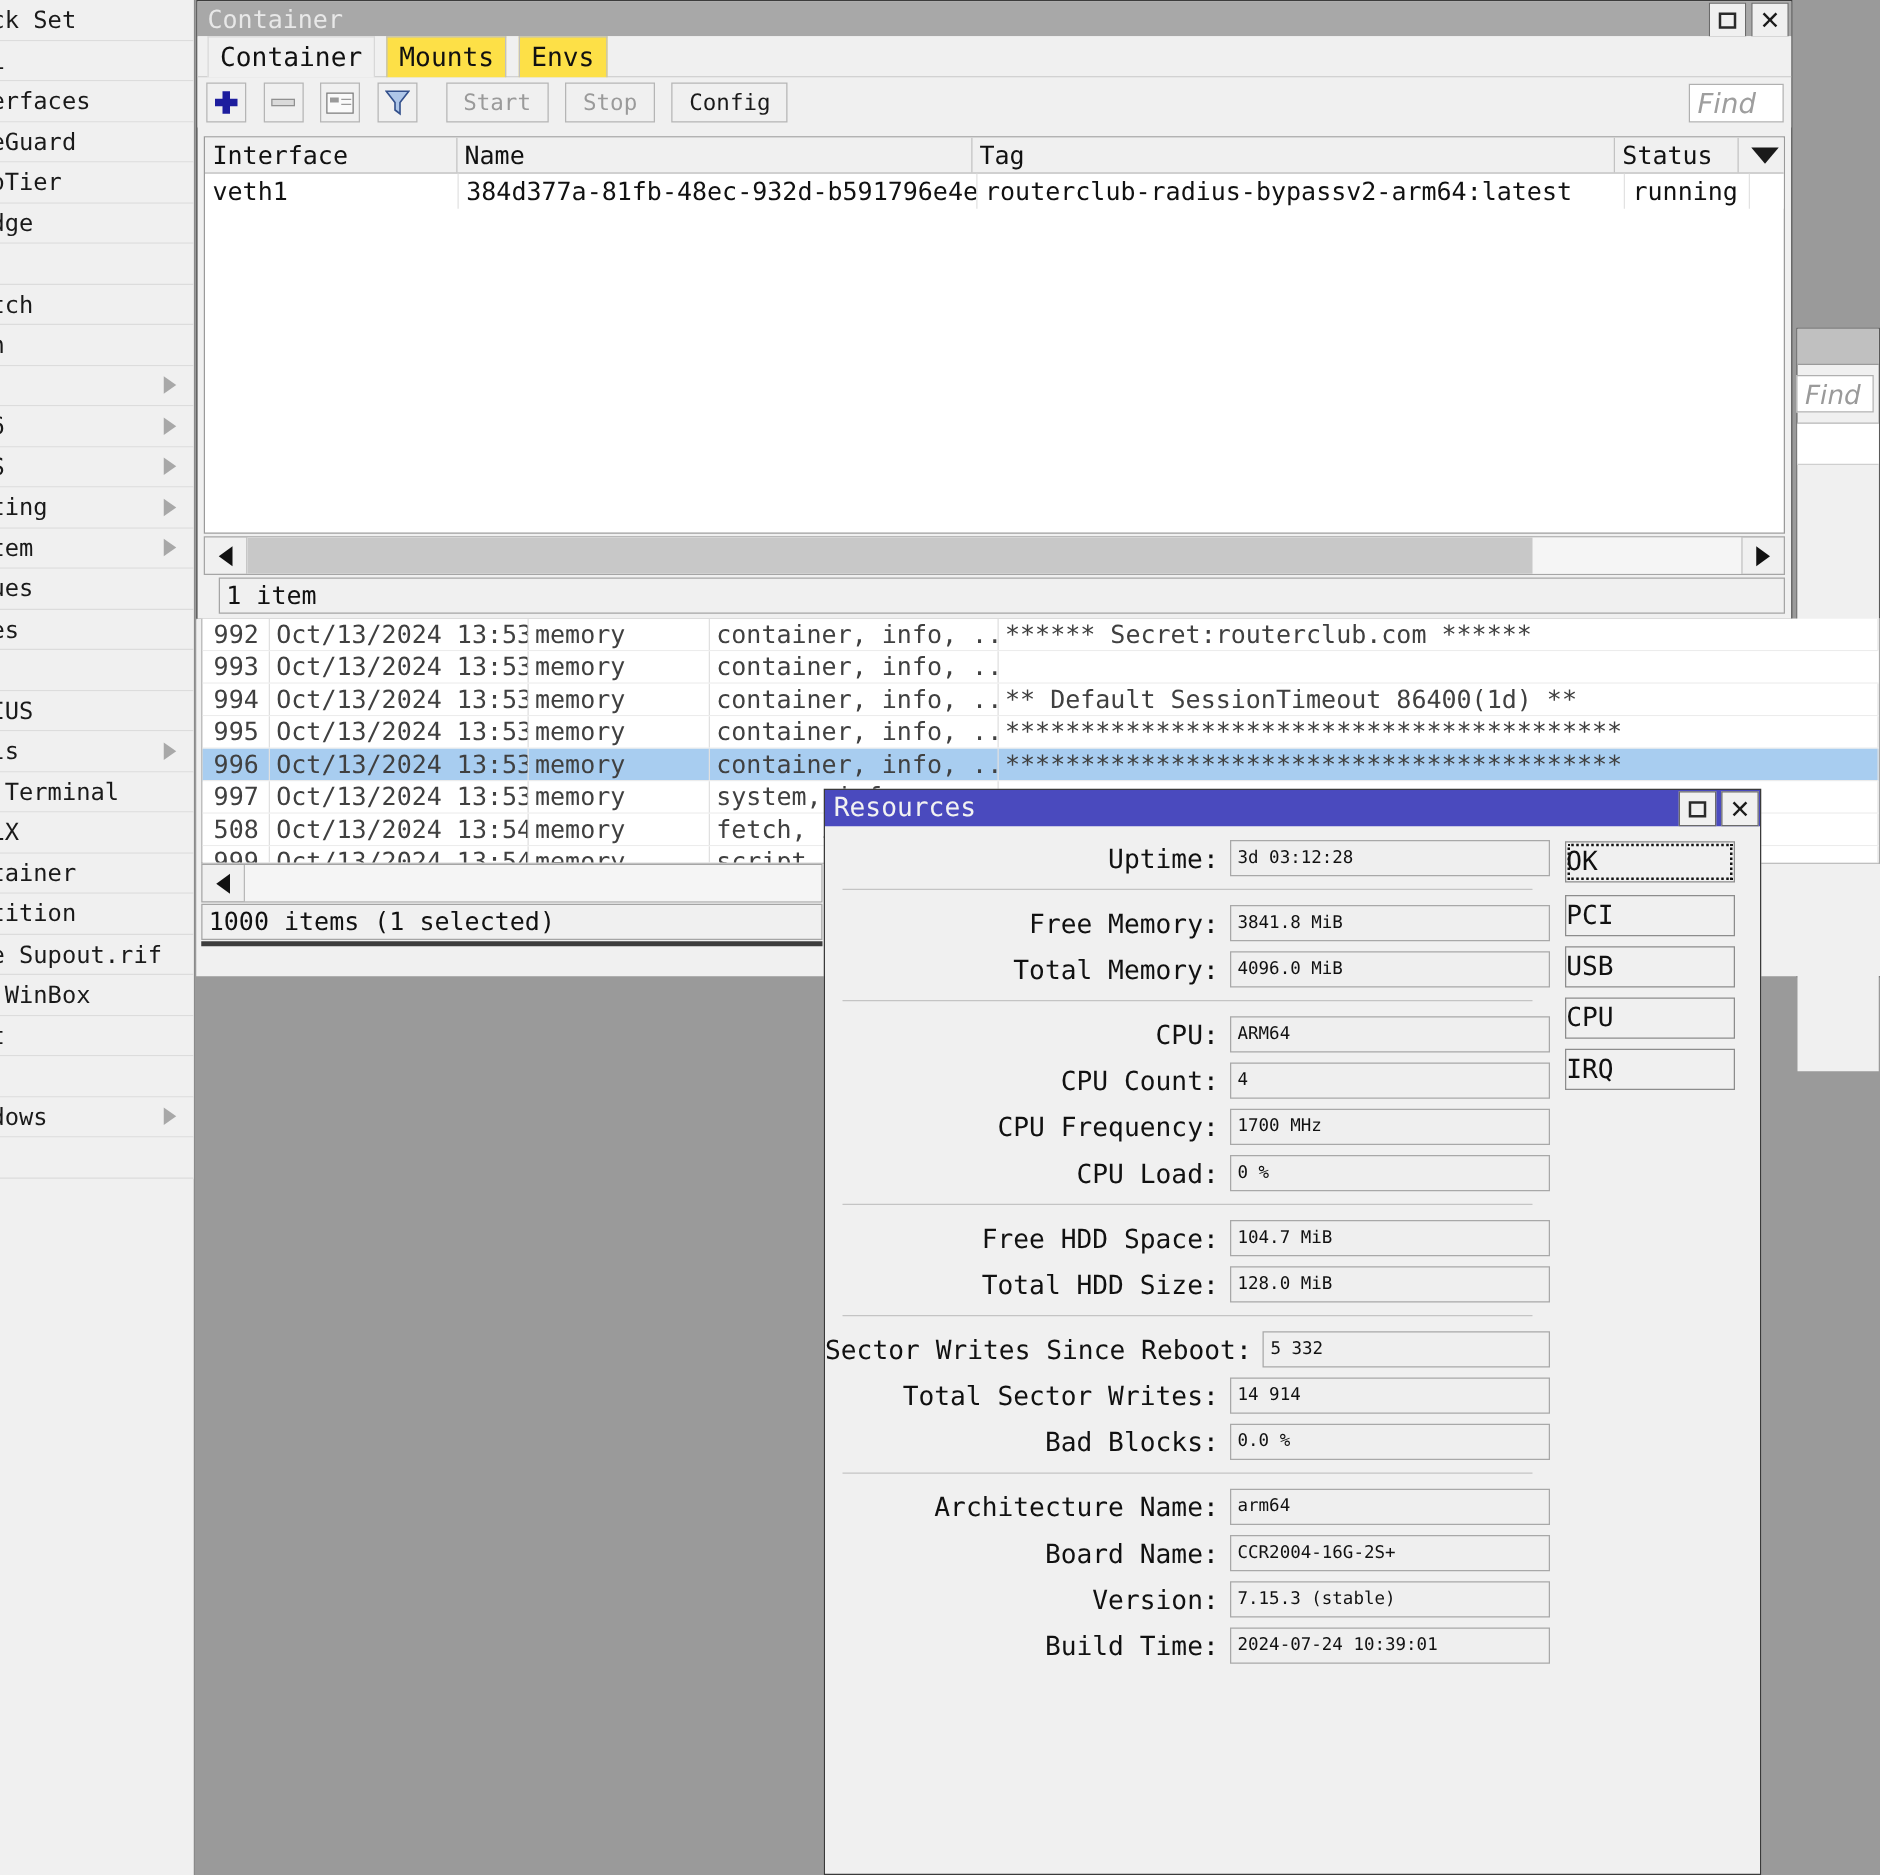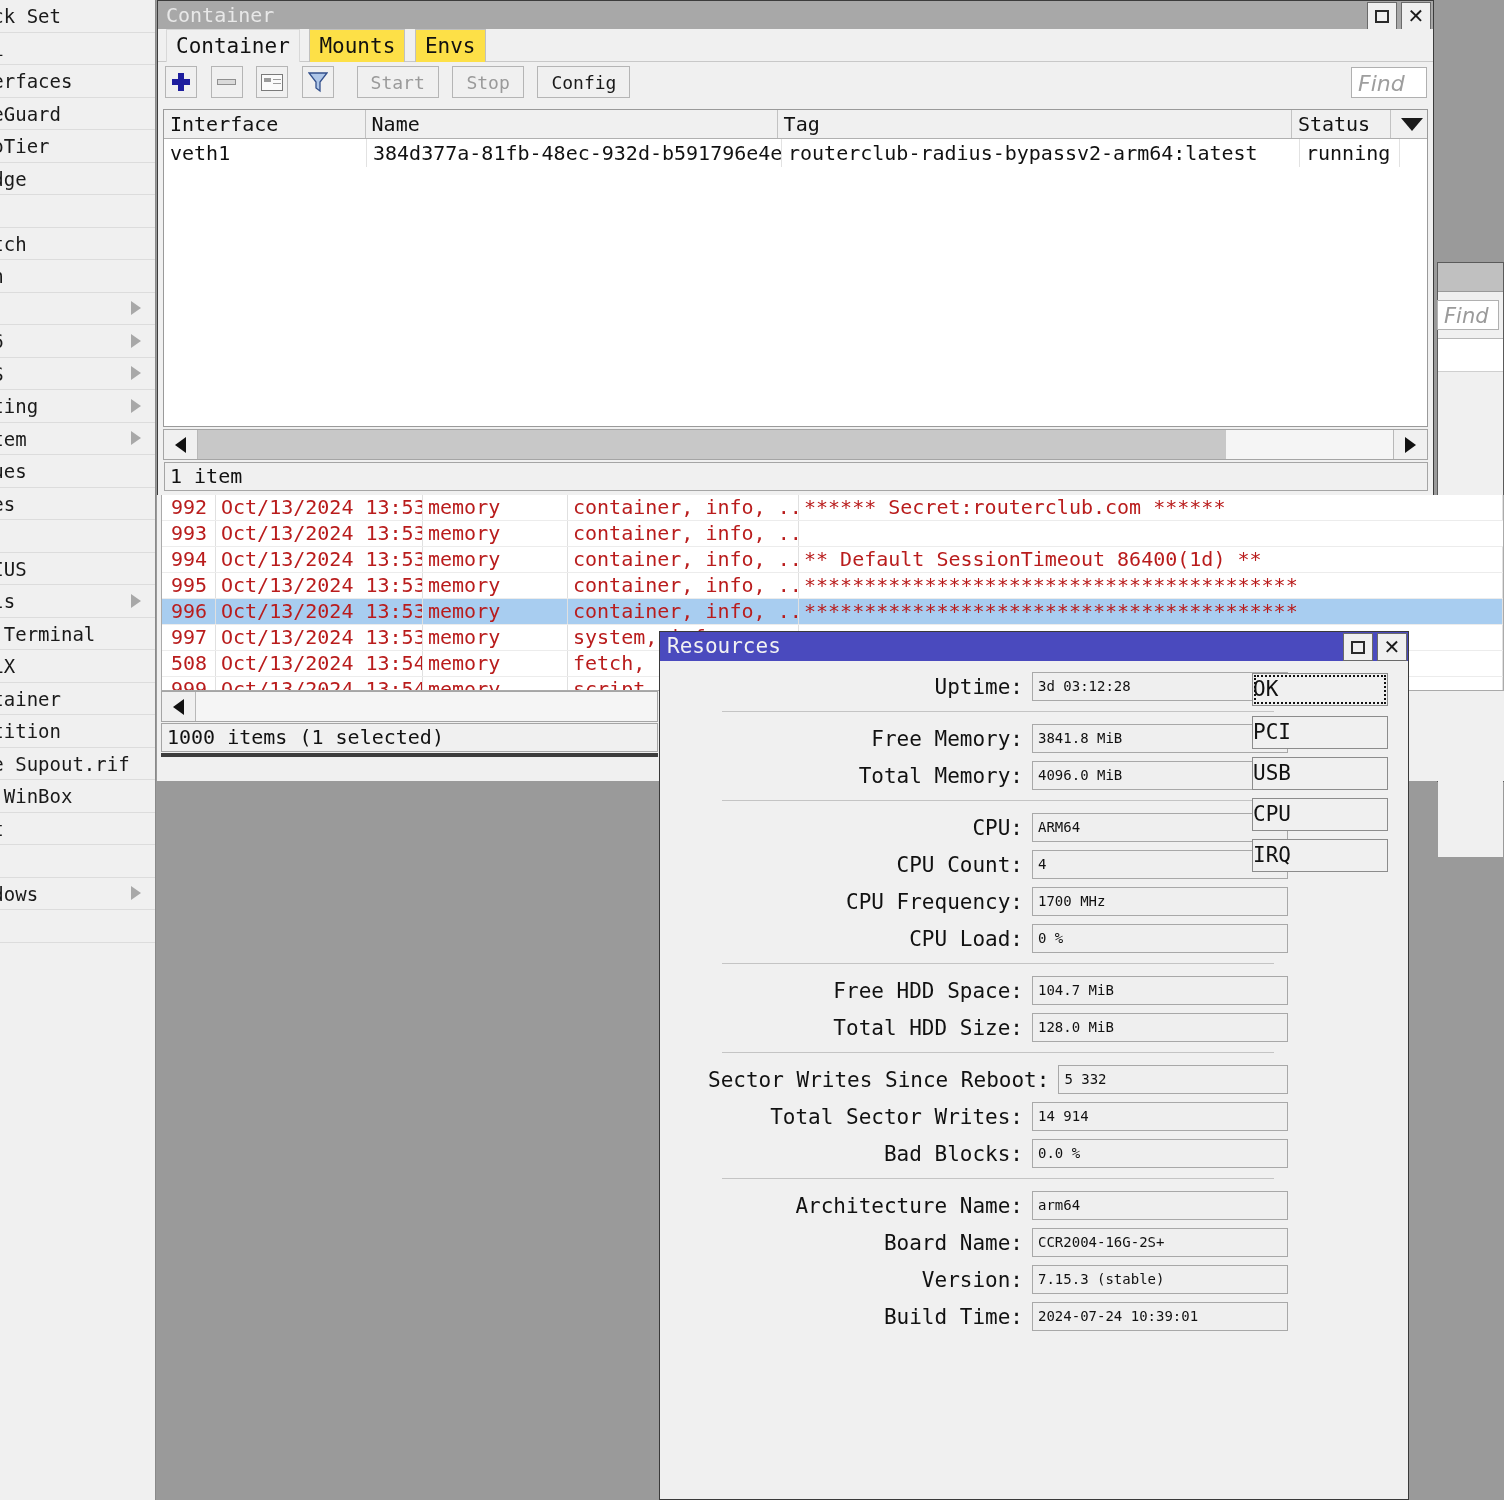--- a/index.html
+++ b/index.html
@@ -325,21 +325,21 @@
     border-top:8px solid transparent;border-bottom:8px solid transparent;
   }
   .sb-track { flex: 1; position: relative; background: #f5f5f5; }
   .sb-thumb {
     position:absolute; top:0; bottom:0;
     background: #c8c8c8;
     cursor: pointer;
   }
   .status-bar {
     position: absolute;
-    left: 6px; right: 5px;
+    left: 17px; right: 5px;
     top: 461px;
     height: 29px;
     background: #f0f0f0;
     border: 1px solid #a5a5a5;
     box-sizing: border-box;
     font-size: 20px;
     line-height: 27px;
     padding-left: 5px;
     color: #111;
   }
@@ -361,21 +361,21 @@
     border: 1px solid #aaa;
     border-top: none;
     box-sizing: border-box;
     overflow: hidden;
   }
   .log-row {
     display: flex;
     height: 25px;
     font-size: 20px;
     line-height: 25px;
-    color: #b91c1c;
+    color: #404040;
     border-bottom: 1px solid #ececec;
     background: #fff;
     white-space: nowrap;
   }
   .log-row.sel { background: #a8cdf0; }
   .log-row .c {
     border-right: 1px solid #e0e0e0;
     padding-left: 5px;
     box-sizing: border-box;
     overflow: hidden;
@@ -439,21 +439,20 @@
   .res-body {
     position: relative;
     padding: 10px 0 0 0;
     height: calc(100% - 29px);
     box-sizing: border-box;
   }
   .res-fields {
     position: absolute;
     left: 0; top: 10px;
     width: 580px;
-    margin-left: 48px;
   }
   .fld {
     display: flex;
     align-items: center;
     height: 31px;
     margin-bottom: 6px;
   }
   .fld .flabel {
     flex: 1;
     text-align: right;

